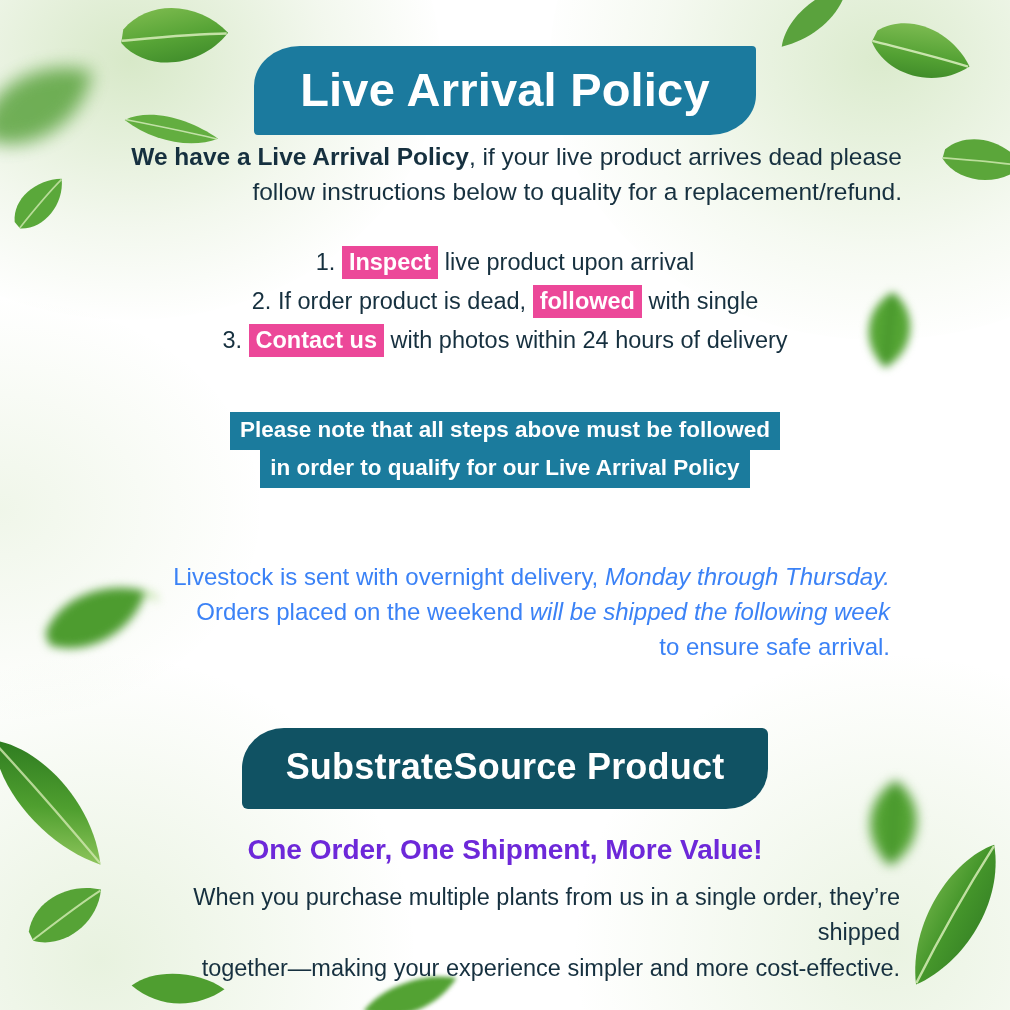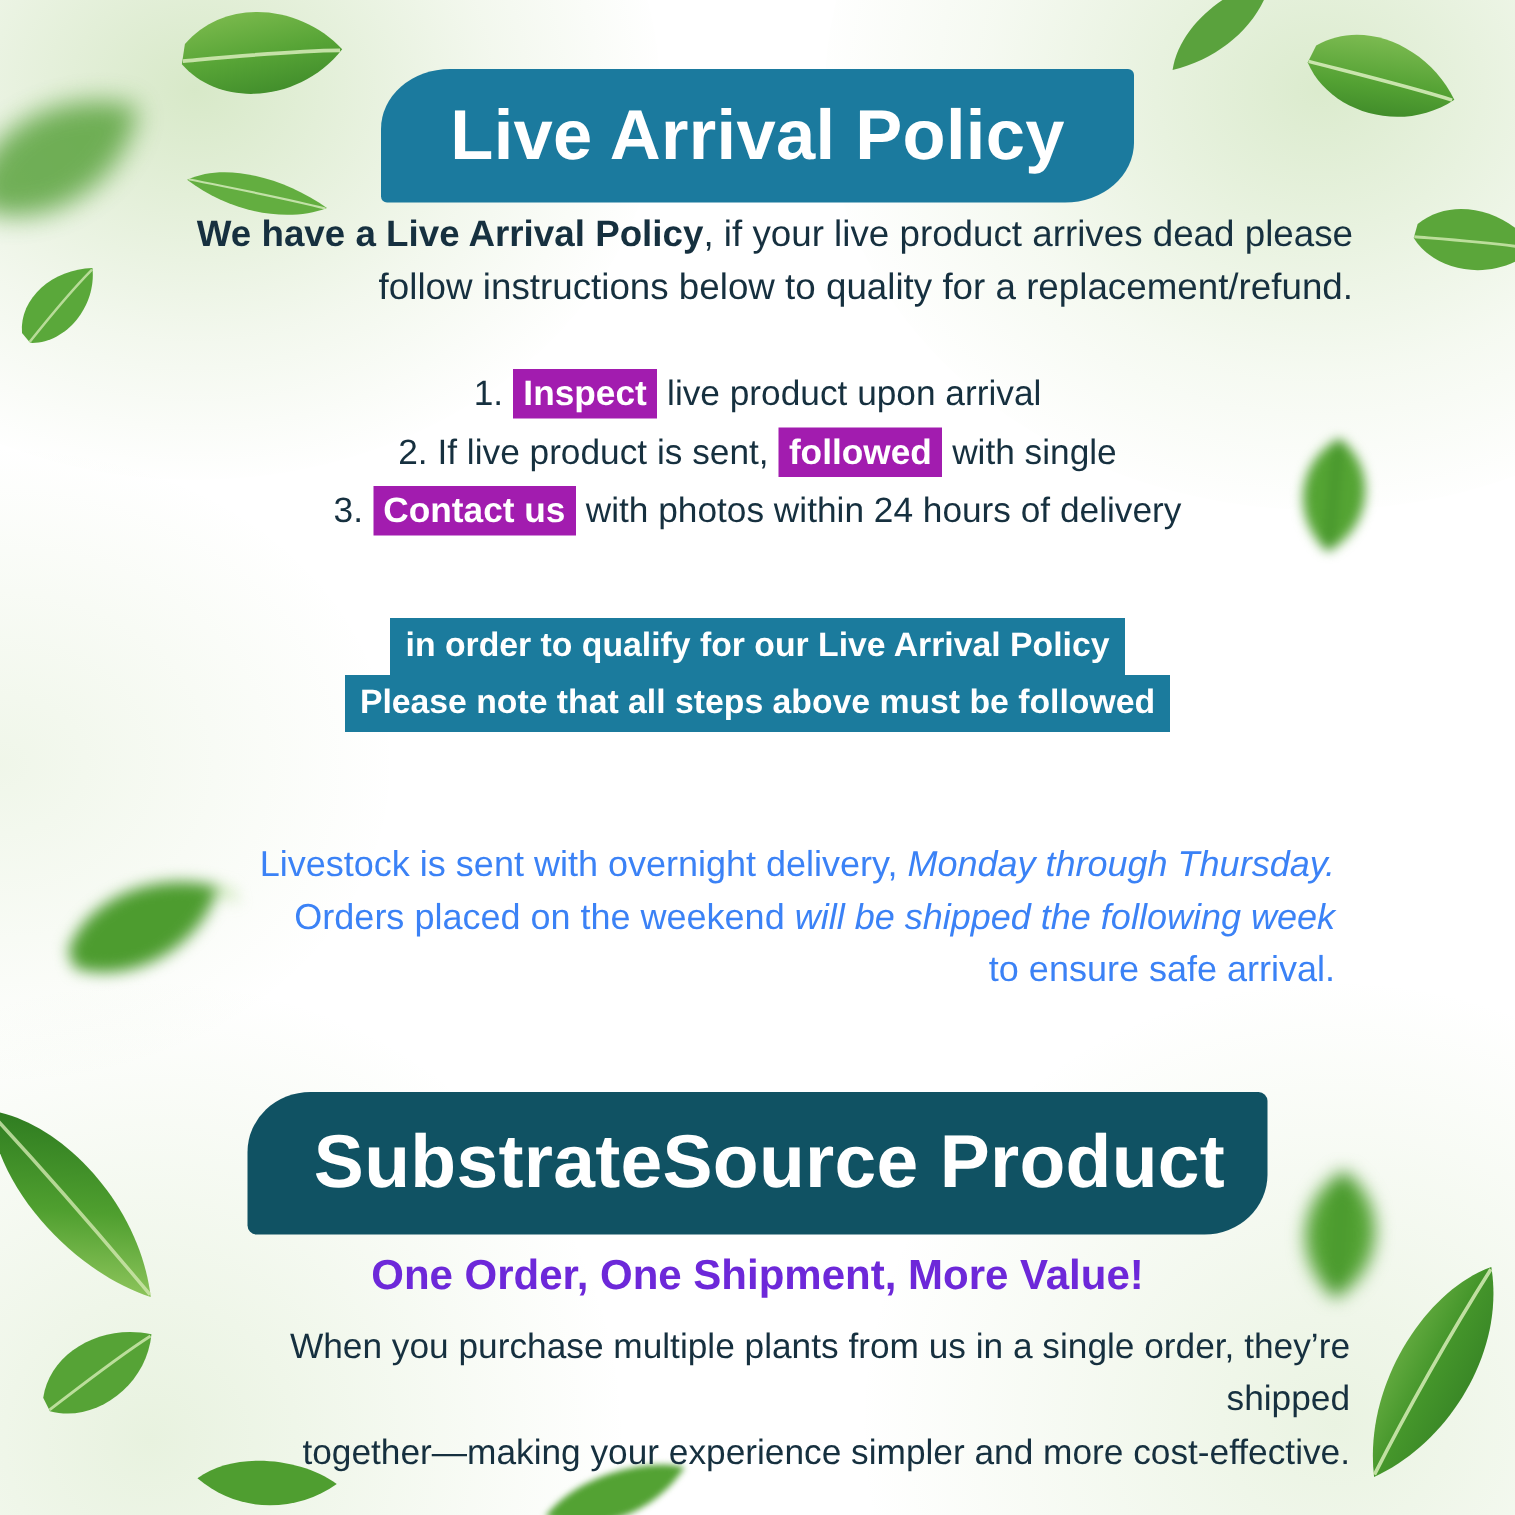--- a/index.html
+++ b/index.html
@@ -73,22 +73,22 @@
     white-space: nowrap;
   }
   .banner-top {
     background: #1b7a9e;
     font-size: 47px;
     padding: 20px 46px 22px 46px;
     border-radius: 46px 4px 46px 4px / 40px 4px 40px 4px;
   }
   .banner-bottom {
     background: #105263;
-    font-size: 50px;
-    padding: 21px 28px 24px 44px;
+    font-size: 36px;
+    padding: 21px 44px 24px 44px;
     border-radius: 42px 6px 42px 6px / 40px 6px 40px 6px;
   }
 
   .para {
     position: absolute;
     left: 0; right: 0;
     text-align: right;
     line-height: 1.42;
   }
   .p-intro {
@@ -103,21 +103,21 @@
     left: 0; right: 0;
     text-align: center;
     font-size: 23.5px;
     color: #16303f;
   }
   .step {
     margin-bottom: 12px;
     white-space: nowrap;
   }
   .hl {
-    background: #a21caf;
+    background: #ec4899;
     color: #ffffff;
     font-weight: bold;
     padding: 3px 7px 4px 7px;
   }
 
   .note {
     position: absolute;
     left: 0; right: 0;
     text-align: center;
   }
@@ -303,35 +303,35 @@
 
     <div class="steps" style="top:249px;">
       <div class="step">
         <span>1.</span>
         <span></span>
         <span class="hl">Inspect</span>
         <span>live product upon arrival</span>
       </div>
       <div class="step">
         <span>2.</span>
-        <span>If live product is sent,</span>
+        <span>If order product is dead,</span>
         <span class="hl">followed</span>
         <span>with single</span>
       </div>
       <div class="step">
         <span>3.</span>
         <span></span>
         <span class="hl">Contact us</span>
         <span>with photos within 24 hours of delivery</span>
       </div>
     </div>
 
     <div class="note" style="top:412px;">
+      <div><span class="note-line">Please note that all steps above must be followed</span></div>
       <div><span class="note-line">in order to qualify for our Live Arrival Policy</span></div>
-      <div><span class="note-line">Please note that all steps above must be followed</span></div>
     </div>
 
     <div class="para p-ship" style="top:560px;">
       <span>Livestock is sent with overnight delivery,</span>
       <i>Monday through Thursday.</i><br>
       <span>Orders placed on the weekend</span>
       <i>will be shipped the following week</i><br>
       <span>to ensure safe arrival.</span>
     </div>
 

